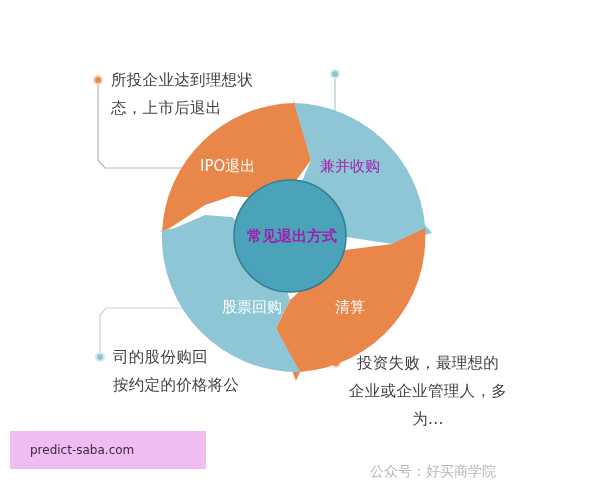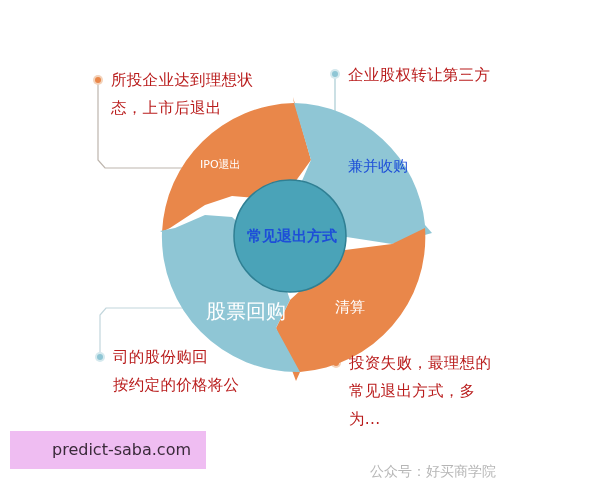--- a/index.html
+++ b/index.html
@@ -2,28 +2,28 @@
 <html><head>
 <meta charset="utf-8">
 <style>
   html, body { margin: 0; padding: 0; }
   body {
     width: 600px; height: 480px; background: #ffffff; position: relative; overflow: hidden;
     font-family: "DejaVu Sans", sans-serif;
   }
   #diagram-svg { position: absolute; left: 0; top: 0; }
   .note {
-    position: absolute; color: #b91c1c; font-size: 15.5px; line-height: 28px;
+    position: absolute; color: #404040; font-size: 15.5px; line-height: 28px;
     font-family: "DejaVu Sans", sans-serif; letter-spacing: 0.3px;
   }
   .note .line { display: block; white-space: nowrap; }
   .watermark {
     position: absolute; left: 10px; top: 431px; width: 196px; height: 38px;
     background: #efbdf2; color: #3a2a3a; font-family: "DejaVu Sans", sans-serif;
-    font-size: 16px; line-height: 38px; padding-left: 42px; box-sizing: border-box;
+    font-size: 12px; line-height: 38px; padding-left: 20px; box-sizing: border-box;
   }
   .credit {
     position: absolute; left: 370px; top: 415px; color: #aaaaaa; font-size: 14px;
     font-family: "DejaVu Sans", sans-serif; opacity: 0.85; white-space: nowrap; margin-top: 48px;
   }
 </style>
 </head>
 <body>
 
 <svg id="diagram-svg" width="600" height="480" viewBox="0 0 600 480">
@@ -50,37 +50,36 @@
 
   <path fill="#8fc6d5" d="M 294,103 A 135,135 0 0 1 425,225 L 432,233 L 392,244 L 340,236 L 300,200 L 298,190 L 311,160 Z"></path>
 
   <path fill="#e9874a" d="M 425,228 A 135,135 0 0 1 300,372 L 296,381 L 276,328 L 290,300 L 345,250 L 392,244 Z"></path>
 
   <path fill="#8fc6d5" d="M 300,372 A 135,135 0 0 1 162,232 L 160,231 L 175,228 L 205,215 L 232,217 L 276,258 L 290,300 L 276,328 Z"></path>
 
   <circle cx="290" cy="236" r="56" fill="#4aa3b8" stroke="#2f7f93" stroke-width="1.5"></circle>
 </svg>
 
-<div style="position:absolute;left:200px;top:157px;color:#fff;font-size:11px;">IPO退出</div>
-<div style="position:absolute;left:320px;top:157px;color:#1d4ed8;font-size:15px;margin-left:28px;">兼并收购</div>
+<div style="position:absolute;left:200px;top:157px;color:#fff;font-size:15px;">IPO退出</div>
+<div style="position:absolute;left:320px;top:157px;color:#a21caf;font-size:15px;">兼并收购</div>
 <div style="position:absolute;left:335px;top:298px;color:#fff;font-size:15px;">清算</div>
-<div style="position:absolute;left:206px;top:298px;color:#fff;font-size:20px;">股票回购</div>
-<div style="position:absolute;left:240px;top:227px;width:104px;text-align:center;color:#1d4ed8;font-size:15px;font-weight:bold;">常见退出方式</div>
+<div style="position:absolute;left:222px;top:298px;color:#fff;font-size:15px;">股票回购</div>
+<div style="position:absolute;left:240px;top:227px;width:104px;text-align:center;color:#a21caf;font-size:15px;font-weight:bold;">常见退出方式</div>
 
 <div class="note" style="left:111px;top:66px;">
   <span class="line">所投企业达到理想状</span>
   <span class="line">态，上市后退出</span>
 </div>
 <div class="note" style="left:348px;top:61px;">
-  <span class="line">企业股权转让第三方</span>
 </div>
 <div class="note" style="left:113px;top:343px;">
   <span class="line">司的股份购回</span>
   <span class="line">按约定的价格将公</span>
 </div>
-<div class="note" style="left:349px;top:349px;">
+<div class="note" style="left:349px;top:349px;text-align:center;">
   <span class="line">投资失败，最理想的</span>
-  <span class="line">常见退出方式，多</span>
+  <span class="line">企业或企业管理人，多</span>
   <span class="line">为...</span>
 </div>
 
 <div class="credit">公众号：好买商学院</div>
 <div class="watermark">predict-saba.com</div>
 
 </body></html>

